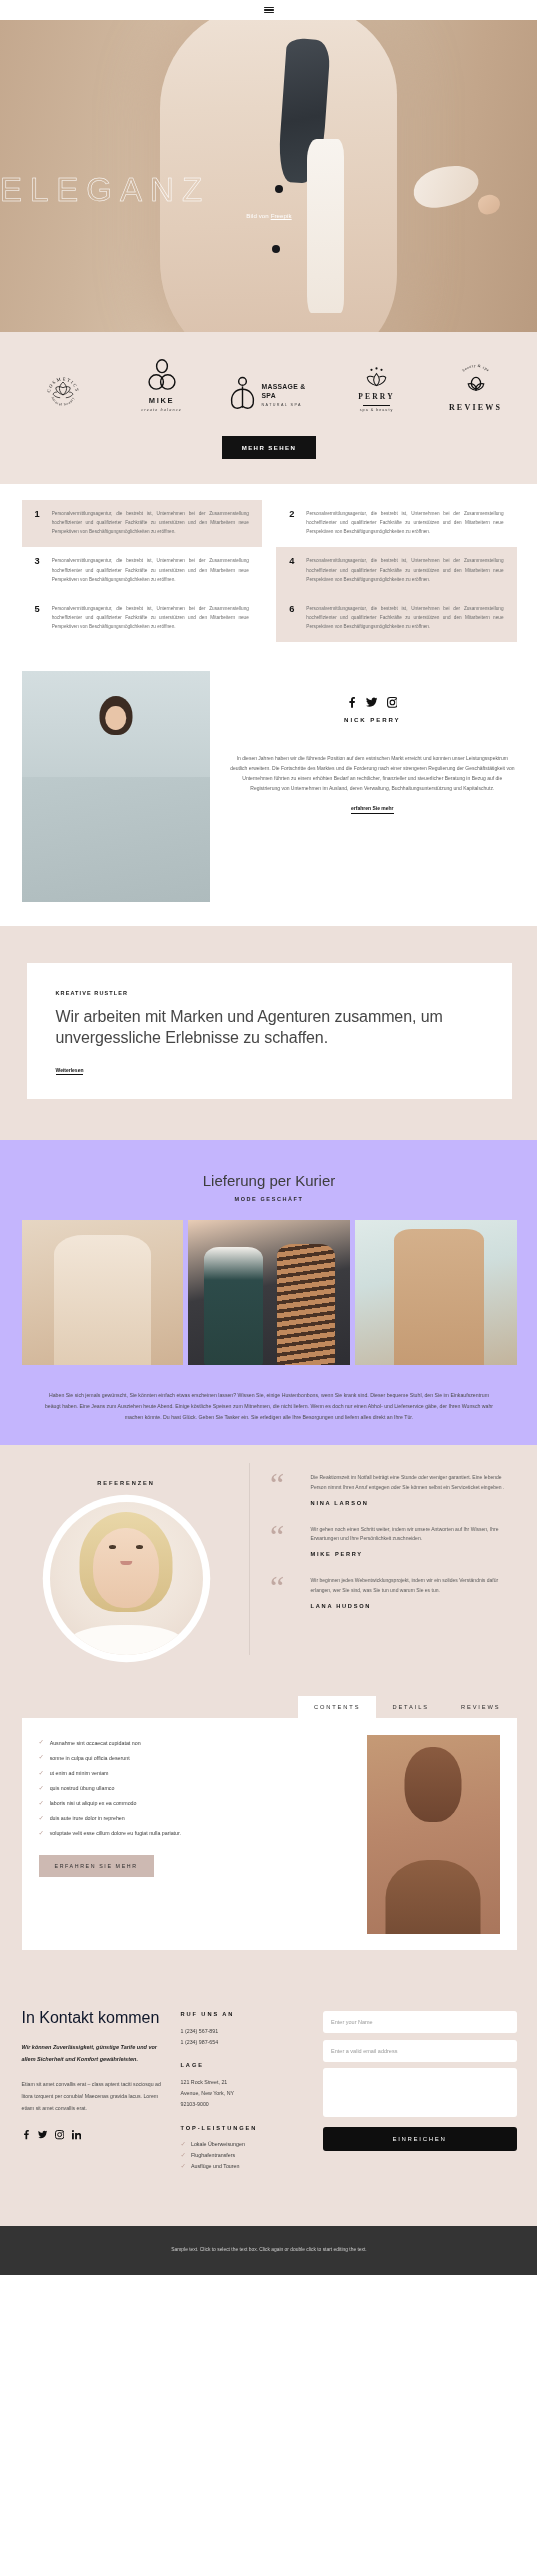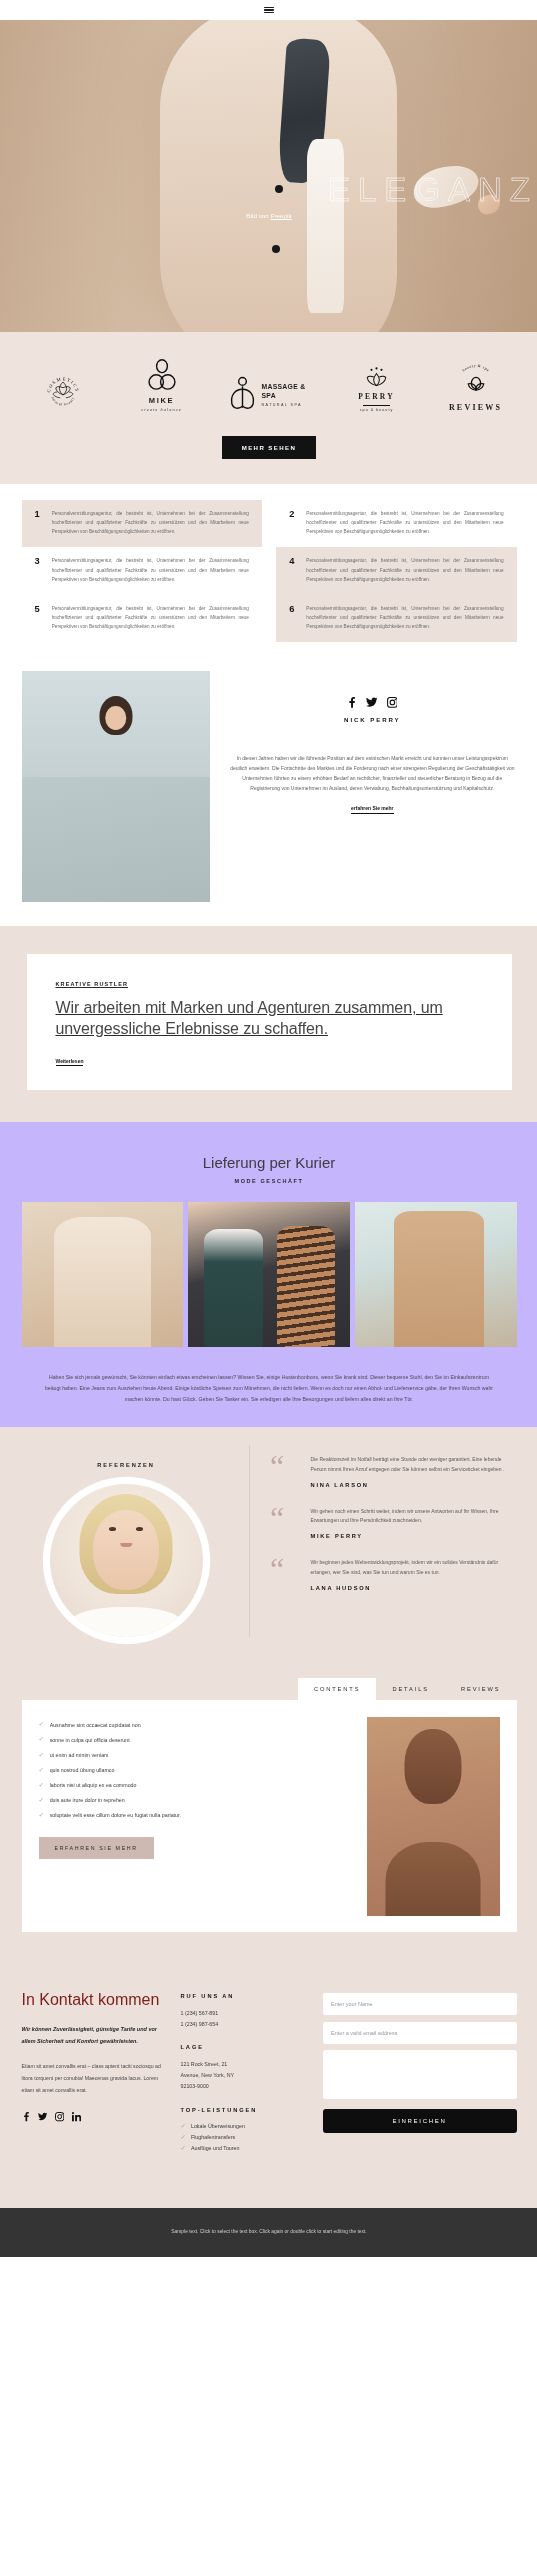--- a/index.html
+++ b/index.html
@@ -66,21 +66,21 @@
     transform:rotate(-9deg);
   }
   .hero-hand{
     position:absolute; right:7.2%; top:56%; width:21.5px;height:18.6px;
     background:linear-gradient(150deg,#e7c7ab,#d8b396);
     border-radius:46% 54% 50% 44%;
     transform:rotate(-16deg);
   }
   .hero-title{
     position:absolute; left:0; right:0; top:153px;
-    text-align:right;
+    text-align:left;
     font-family:"Liberation Sans", sans-serif;
     font-weight:300; font-size:33px; letter-spacing:8px;
     color:#ffffff; -webkit-text-stroke:0.5px #fff; color:transparent;
     line-height:1;
   }
   .hero-sub{
     position:absolute; left:0; right:0; top:192px;
     text-align:center; font-size:6.1px; color:#fff;
     letter-spacing:0.1px;
   }
@@ -163,21 +163,21 @@
     margin-top:30px; font-size:5px; line-height:2.05;
     color:#5e5e5e; text-align:center;
   }
   .bio-link{
     margin-top:11.5px; font-size:5px; font-weight:700; color:#111;
     border-bottom:0.9px solid #111; padding-bottom:1.4px; cursor:pointer;
   }
 
   
   .kr-band{ background:#ece0da; padding:24.4px 0 29px; }
-  .kr-card{ background:#fff; width:485px; margin:3px auto; padding:27px 29px 24.4px;text-decoration:underline; }
+  .kr-card{ background:#fff; width:485px; margin:12px auto; padding:27px 29px 24.4px; }
   .kr-kicker{ font-size:5.5px; font-weight:700; letter-spacing:1.1px; color:#161616; }
   .kr-head{
     margin-top:10px; font-size:16px; font-weight:300; line-height:1.32;
     color:#464646; letter-spacing:-0.1px;
   }
   .kr-link{
     display:inline-block; margin-top:18.6px; font-size:5px; font-weight:700;
     color:#111; border-bottom:0.9px solid #111; padding-bottom:1.4px; cursor:pointer;
   }
 
@@ -323,21 +323,21 @@
     position:absolute; left:50%; bottom:-6%; width:95px;height:86px;
     transform:translateX(-50%);
     background:linear-gradient(180deg,#8e5f42,#724a33);
     border-radius:44% 44% 0 0;
   }
 
   
   .contact{ background:#ece0da; padding:34px 0 40px; }
   .contact-inner{ width:495px; margin:0 auto; display:flex; gap:16px; }
   .c-col1{ width:143px; }
-  .c-col1 h2{ font-size:16px; font-weight:300; line-height:1.3; color:#7f1d1d; }
+  .c-col1 h2{ font-size:16px; font-weight:300; line-height:1.3; color:#0f172a; }
   .c-col1 .lead{
     margin-top:13px; font-size:5.5px; font-style:italic; font-weight:700;
     line-height:2.1; color:#1f1f1f;
   }
   .c-col1 .body{ margin-top:12.2px; font-size:5.2px; line-height:2.35; color:#4a4a4a; }
   .c-socials{ display:flex; gap:8px; margin-top:16px; }
   .c-socials span{ cursor:pointer; line-height:0; }
   .c-col2{ width:126px; padding-top:2.9px; }
   .c-col2 h4{
     font-size:5.7px; font-weight:700; letter-spacing:1.9px; color:#131313;

